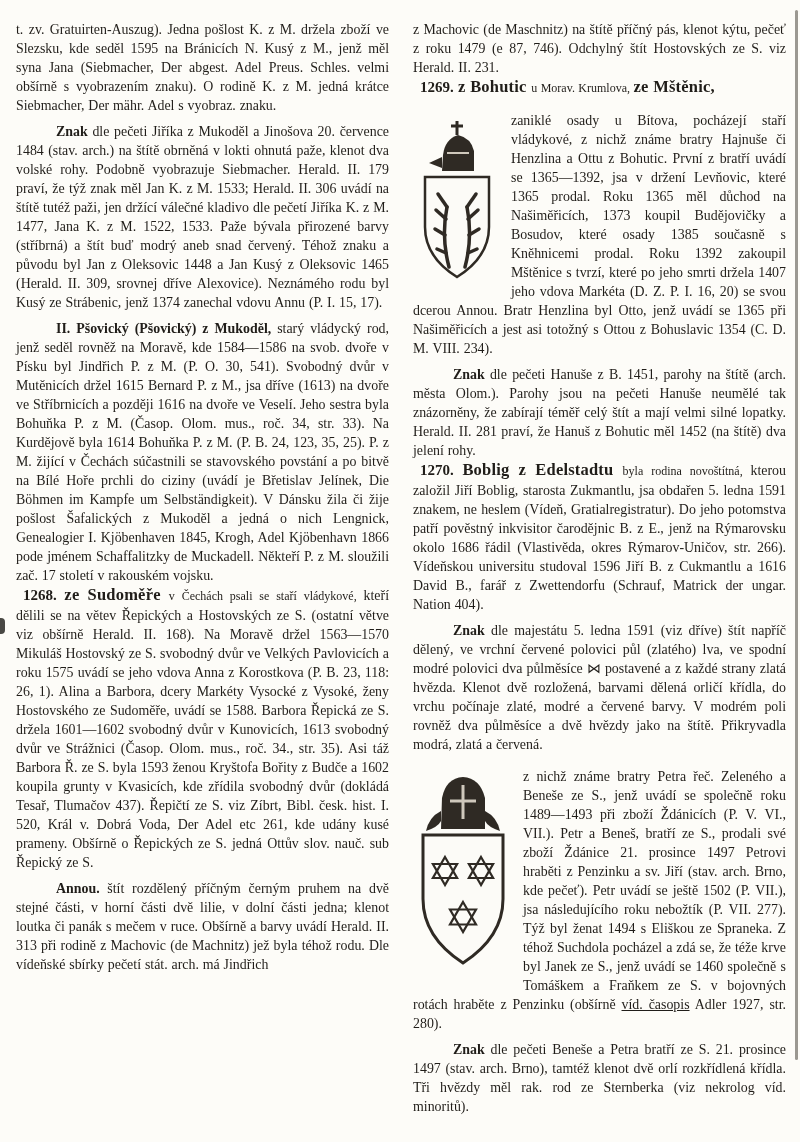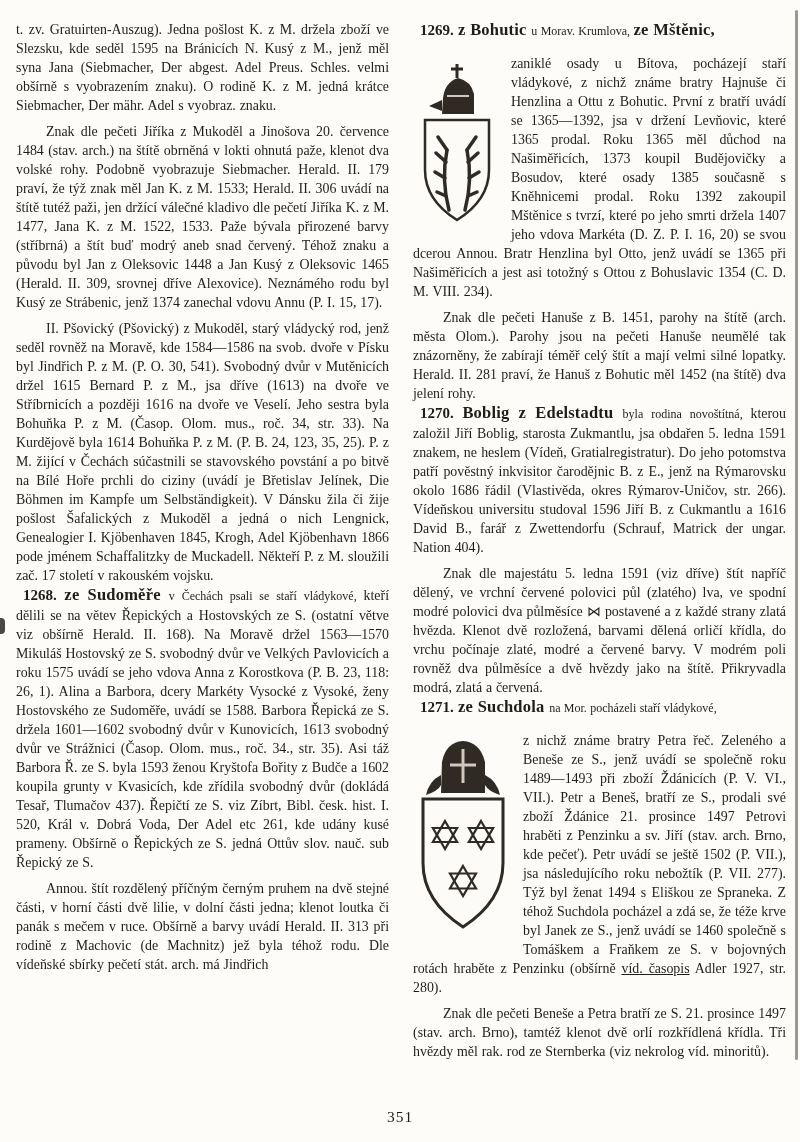--- a/index.html
+++ b/index.html
@@ -19,21 +19,21 @@
     width:373px; flex:0 0 373px;
     font-size:13.9px; line-height:19px;
     text-align:justify;
     word-spacing:0.4px;
   }
   p.para { margin:0; }
   p.indent { text-indent:30px; }
   p.znak  { margin-top:7px; }
   p.entry { margin-top:0; text-indent:7px; }
   p.entry-body { margin-top:13px; }
-  .seg-b     { font-weight:normal; }
+  .seg-b     { font-weight:bold;margin-left:10px; }
   .seg-num   { font-weight:bold; font-size:15px; }
   .seg-title { font-weight:bold; font-size:16.5px; letter-spacing:0.2px; }
   .seg-small { font-size:12px; }
   .seg-u     { text-decoration:underline; }
   .figure { float:left; margin:4px 10px 2px 0; }
   .page-number {
     position:absolute; left:0; right:0; bottom:16px;
     text-align:center; font-size:15.5px; letter-spacing:1px;
   }
   .scan-edge {
@@ -51,20 +51,21 @@
 <div class="page">
   <div class="columns">
     <div class="col" id="col-left">
         <p class="para"><span class="seg-n">t. zv. Gratuirten-Auszug). Jedna pošlost K. z M. držela zboží ve Slezsku, kde seděl 1595 na Bránicích N. Kusý z M., jenž měl syna Jana (Siebmacher, Der abgest. Adel Preus. Schles. velmi obšírně s vyobrazením znaku). O rodině K. z M. jedná krátce Siebmacher, Der mähr. Adel s vyobraz. znaku.</span></p>
         <p class="para indent znak"><span class="seg-b">Znak </span><span class="seg-n">dle pečeti Jiříka z Mukoděl a Jinošova 20. července 1484 (stav. arch.) na štítě obrněná v lokti ohnutá paže, klenot dva volské rohy. Podobně vyobrazuje Siebmacher. Herald. II. 179 praví, že týž znak měl Jan K. z M. 1533; Herald. II. 306 uvádí na štítě tutéž paži, jen držící válečné kladivo dle pečetí Jiříka K. z M. 1477, Jana K. z M. 1522, 1533. Paže bývala přirozené barvy (stříbrná) a štít buď modrý aneb snad červený. Téhož znaku a původu byl Jan z Oleksovic 1448 a Jan Kusý z Oleksovic 1465 (Herald. II. 309, srovnej dříve Alexovice). Neznámého rodu byl Kusý ze Strábenic, jenž 1374 zanechal vdovu Annu (P. I. 15, 17).</span></p>
         <p class="para indent znak"><span class="seg-b">II. Pšovický (Pšovický) z Mukoděl, </span><span class="seg-n">starý vládycký rod, jenž seděl rovněž na Moravě, kde 1584—1586 na svob. dvoře v Písku byl Jindřich P. z M. (P. O. 30, 541). Svobodný dvůr v Mutěnicích držel 1615 Bernard P. z M., jsa dříve (1613) na dvoře ve Stříbrnicích a později 1616 na dvoře ve Veselí. Jeho sestra byla Bohuňka P. z M. (Časop. Olom. mus., roč. 34, str. 33). Na Kurdějově byla 1614 Bohuňka P. z M. (P. B. 24, 123, 35, 25). P. z M. žijící v Čechách súčastnili se stavovského povstání a po bitvě na Bílé Hoře prchli do ciziny (uvádí je Břetislav Jelínek, Die Böhmen im Kampfe um Selbständigkeit). V Dánsku žila či žije pošlost Šafalických z Mukoděl a jedná o nich Lengnick, Genealogier I. Kjöbenhaven 1845, Krogh, Adel Kjöbenhavn 1866 pode jménem Schaffalitzky de Muckadell. Někteří P. z M. sloužili zač. 17 století v rakouském vojsku.</span></p>
         <p class="para entry"><span class="seg-num">1268. </span><span class="seg-title">ze Sudoměře </span><span class="seg-small">v Čechách psali se staří vládykové, </span><span class="seg-n">kteří dělili se na větev Řepických a Hostovských ze S. (ostatní větve viz obšírně Herald. II. 168). Na Moravě držel 1563—1570 Mikuláš Hostovský ze S. svobodný dvůr ve Velkých Pavlovicích a roku 1575 uvádí se jeho vdova Anna z Korostkova (P. B. 23, 118: 26, 1). Alina a Barbora, dcery Markéty Vysocké z Vysoké, ženy Hostovského ze Sudoměře, uvádí se 1588. Barbora Řepická ze S. držela 1601—1602 svobodný dvůr v Kunovicích, 1613 svobodný dvůr ve Strážnici (Časop. Olom. mus., roč. 34., str. 35). Asi táž Barbora Ř. ze S. byla 1593 ženou Kryštofa Bořity z Budče a 1602 koupila grunty v Kvasicích, kde zřídila svobodný dvůr (dokládá Tesař, Tlumačov 437). Řepičtí ze S. viz Zíbrt, Bibl. česk. hist. I. 520, Král v. Dobrá Voda, Der Adel etc 261, kde udány kusé prameny. Obšírně o Řepických ze S. jedná Ottův slov. nauč. sub Řepický ze S.</span></p>
         <p class="para indent znak"><span class="seg-b">Annou. </span><span class="seg-n">štít rozdělený příčným černým pruhem na dvě stejné části, v horní části dvě lilie, v dolní části jedna; klenot loutka či panák s mečem v ruce. Obšírně a barvy uvádí Herald. II. 313 při rodině z Machovic (de Machnitz) jež byla téhož rodu. Dle vídeňské sbírky pečetí stát. arch. má Jindřich</span></p>
       </div>
     <div class="col" id="col-right">
+        <p class="para"><span class="seg-n">z Machovic (de Maschnitz) na štítě příčný pás, klenot kýtu, pečeť z roku 1479 (e 87, 746). Odchylný štít Hostovských ze S. viz Herald. II. 231.</span></p>
         <p class="para entry"><span class="seg-num">1269. </span><span class="seg-title">z Bohutic </span><span class="seg-small">u Morav. Krumlova, </span><span class="seg-title">ze Mštěnic,</span></p>
         <p class="para entry-body"><span class="figure">
   <svg width="88" height="168" viewBox="0 0 88 168" xmlns="http://www.w3.org/2000/svg">
     <g>
       <line x1="44" y1="6" x2="44" y2="20" stroke="#2f2a24" stroke-width="3"></line>
       <line x1="38" y1="11" x2="50" y2="11" stroke="#2f2a24" stroke-width="3"></line>
       <path d="M45 20 Q32 24 30 40 L29 56 L61 56 L61 36 Q58 23 45 20 Z" fill="#2f2a24"></path>
       <path d="M29 42 L16 48 L29 53 Z" fill="#2f2a24"></path>
       <line x1="34" y1="38" x2="56" y2="38" stroke="#cfc8bc" stroke-width="2"></line>
     </g>
@@ -79,21 +80,20 @@
       <path d="M54 92 L63 79"></path>
       <path d="M55 104 L65 95"></path>
       <path d="M56 120 L66 114"></path>
       <path d="M55 138 L64 134"></path>
     </g>
   </svg>
 </span><span class="seg-n">zaniklé osady u Bítova, pocházejí staří vládykové, z nichž známe bratry Hajnuše či Henzlina a Ottu z Bohutic. První z bratří uvádí se 1365—1392, jsa v držení Levňovic, které 1365 prodal. Roku 1365 měl důchod na Našiměřicích, 1373 koupil Budějovičky a Bosudov, které osady 1385 současně s Kněhnicemi prodal. Roku 1392 zakoupil Mštěnice s tvrzí, které po jeho smrti držela 1407 jeho vdova Markéta (D. Z. P. I. 16, 20) se svou dcerou Annou. Bratr Henzlina byl Otto, jenž uvádí se 1365 při Našiměřicích a jest asi totožný s Ottou z Bohuslavic 1354 (C. D. M. VIII. 234).</span></p>
         <p class="para indent znak"><span class="seg-b">Znak </span><span class="seg-n">dle pečeti Hanuše z B. 1451, parohy na štítě (arch. města Olom.). Parohy jsou na pečeti Hanuše neumělé tak znázorněny, že zabírají téměř celý štít a mají velmi silné lopatky. Herald. II. 281 praví, že Hanuš z Bohutic měl 1452 (na štítě) dva jelení rohy.</span></p>
         <p class="para entry"><span class="seg-num">1270. </span><span class="seg-title">Boblig z Edelstadtu </span><span class="seg-small">byla rodina novoštítná, </span><span class="seg-n">kterou založil Jiří Boblig, starosta Zukmantlu, jsa obdařen 5. ledna 1591 znakem, ne heslem (Vídeň, Gratialregistratur). Do jeho potomstva patří pověstný inkvisitor čarodějnic B. z E., jenž na Rýmarovsku okolo 1686 řádil (Vlastivěda, okres Rýmarov-Uničov, str. 266). Vídeňskou universitu studoval 1596 Jiří B. z Cukmantlu a 1616 David B., farář z Zwettendorfu (Schrauf, Matrick der ungar. Nation 404).</span></p>
         <p class="para indent znak"><span class="seg-b">Znak </span><span class="seg-n">dle majestátu 5. ledna 1591 (viz dříve) štít napříč dělený, ve vrchní červené polovici půl (zlatého) lva, ve spodní modré polovici dva půlměsíce ⋈ postavené a z každé strany zlatá hvězda. Klenot dvě rozložená, barvami dělená orličí křídla, do vrchu počínaje zlaté, modré a červené barvy. V modrém poli rovněž dva půlměsíce a dvě hvězdy jako na štítě. Přikryvadla modrá, zlatá a červená.</span></p>
-        <p class="para entry"><span class="seg-num">1271. </span><span class="seg-title">ze Suchdola </span><span class="seg-small">na Mor. pocházeli staří vládykové,</span></p>
         <p class="para entry-body"><span class="figure">
   <svg width="100" height="204" viewBox="0 0 100 204" xmlns="http://www.w3.org/2000/svg">
     <g>
       <path d="M50 6 Q33 7 29 27 L28 58 L72 58 L72 27 Q67 7 50 6 Z" fill="#2f2a24"></path>
       <line x1="50" y1="14" x2="50" y2="48" stroke="#cfc8bc" stroke-width="3"></line>
       <line x1="37" y1="30" x2="63" y2="30" stroke="#cfc8bc" stroke-width="3"></line>
       <path d="M28 40 Q16 46 13 60 Q25 56 28 50 Z" fill="#2f2a24"></path>
       <path d="M72 40 Q84 46 87 60 Q75 56 72 50 Z" fill="#2f2a24"></path>
     </g>
     <path d="M10 64 L90 64 L90 128 Q90 166 50 192 Q10 166 10 128 Z" fill="#fcfbf7" stroke="#2f2a24" stroke-width="3"></path>
@@ -103,16 +103,15 @@
       <path d="M68 86 L80.1 107 L55.9 107 Z"></path>
       <path d="M68 114 L55.9 93 L80.1 93 Z"></path>
       <path d="M50 131 L63 153.5 L37 153.5 Z"></path>
       <path d="M50 161 L37 138.5 L63 138.5 Z"></path>
     </g>
   </svg>
 </span><span class="seg-n">z nichž známe bratry Petra řeč. Zeleného a Beneše ze S., jenž uvádí se společně roku 1489—1493 při zboží Ždánicích (P. V. VI., VII.). Petr a Beneš, bratří ze S., prodali své zboží Ždánice 21. prosince 1497 Petrovi hraběti z Penzinku a sv. Jiří (stav. arch. Brno, kde pečeť). Petr uvádí se ještě 1502 (P. VII.), jsa následujícího roku nebožtík (P. VII. 277). Týž byl ženat 1494 s Eliškou ze Spraneka. Z téhož Suchdola pocházel a zdá se, že téže krve byl Janek ze S., jenž uvádí se 1460 společně s Tomáškem a Fraňkem ze S. v bojovných rotách hraběte z Penzinku (obšírně </span><span class="seg-u">víd. časopis</span><span class="seg-n"> Adler 1927, str. 280).</span></p>
         <p class="para indent znak"><span class="seg-b">Znak </span><span class="seg-n">dle pečeti Beneše a Petra bratří ze S. 21. prosince 1497 (stav. arch. Brno), tamtéž klenot dvě orlí rozkřídlená křídla. Tři hvězdy měl rak. rod ze Sternberka (viz nekrolog víd. minoritů).</span></p>
       </div>
   </div>
-  <div class="page-number">351</div>
   <div class="scan-edge"></div>
   <div class="ink-smudge"></div>
 </div>
 
 </body></html>

